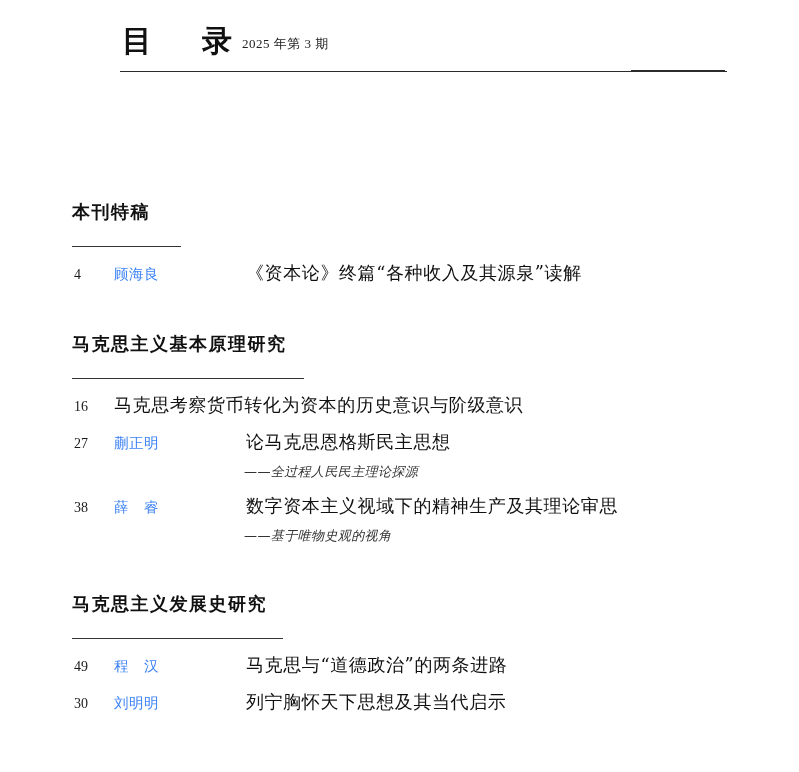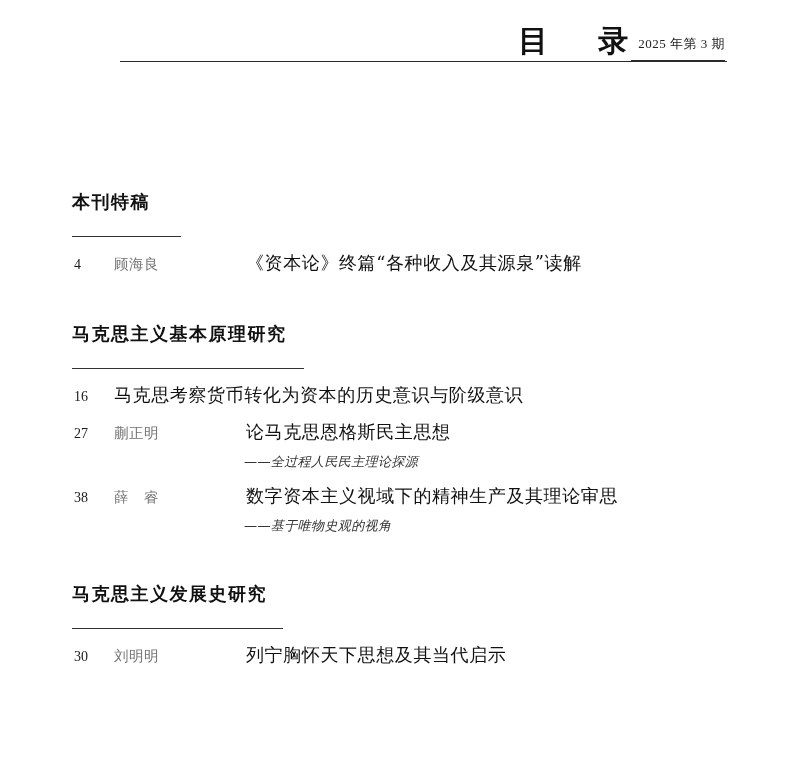--- a/index.html
+++ b/index.html
@@ -22,22 +22,22 @@
     box-sizing: border-box;
     padding: 0 72px;
   }
 
   
   .masthead {
     position: relative;
     height: 56px;
     display: flex;
     align-items: flex-end;
-    justify-content: flex-end;
-    padding-bottom: 6px;
+    justify-content: flex-start;
+    padding-bottom: 16px;
     margin-left: 48px;
   }
   .masthead-title {
     font-family: "DejaVu Serif", "Liberation Serif", serif;
     font-size: 30px;
     font-weight: bold;
     letter-spacing: 10px;
     color: #111;
     line-height: 1;
     padding-left: 2px;
@@ -110,21 +110,21 @@
     font-size: 14px;
     color: #1a1a1a;
     text-align: left;
     padding-left: 2px;
   }
   .entry .author {
     width: 132px;
     flex: 0 0 132px;
     font-family: "DejaVu Serif", "Liberation Serif", serif;
     font-size: 14.5px;
-    color: #737373;
+    color: #3b82f6;
     letter-spacing: 0.5px;
   }
   .entry .title {
     flex: 1 1 auto;
     font-family: "DejaVu Serif", "Liberation Serif", serif;
     font-size: 18px;
     color: #111;
     letter-spacing: 0.6px;
   }
   .subtitle {
@@ -196,20 +196,25 @@
 
     <div class="gap-lg"></div>
 
     <div class="section">
       <div class="section-head w-mid">
         <span>马克思主义发展史研究</span>
         <span class="rule"></span>
       </div>
       <div class="entries">
         <div class="entry">
+          <span class="page-no">49</span>
+          <span class="author">程　汉</span>
+          <span class="title">马克思与“道德政治”的两条进路</span>
+        </div>
+        <div class="entry">
           <span class="page-no">30</span>
           <span class="author">刘明明</span>
           <span class="title">列宁胸怀天下思想及其当代启示</span>
         </div>
       </div>
     </div>
 
   </div>
 </div>
 

